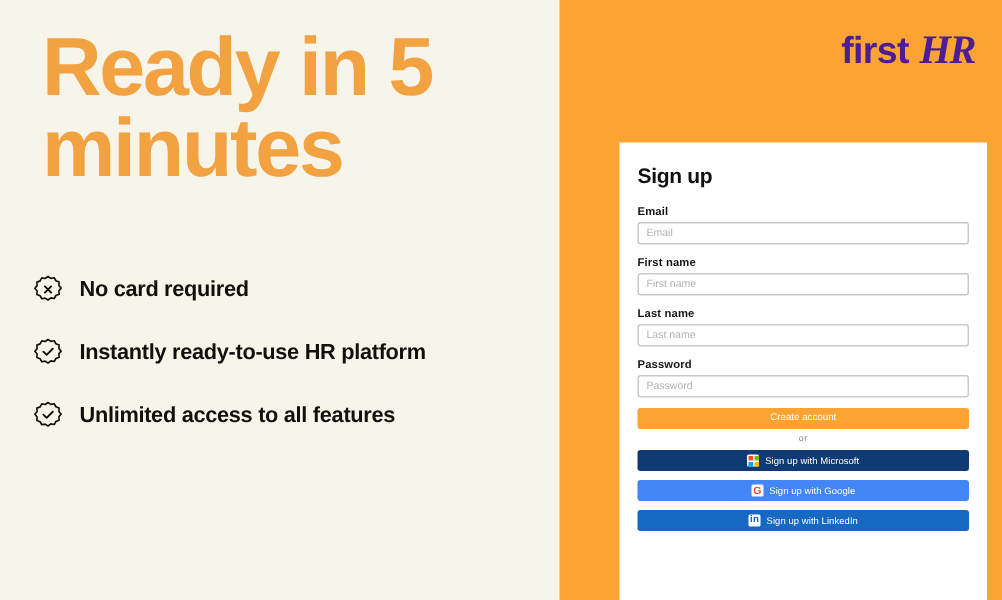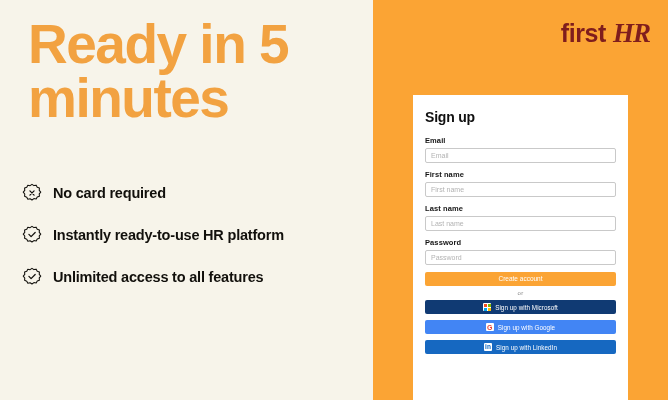--- a/index.html
+++ b/index.html
@@ -22,32 +22,32 @@
   .bullet-icon{width:20px;height:20px;flex:0 0 20px;margin-right:11px;display:block;}
   .bullet-text{
     font-size:14.5px;color:#12100C;font-weight:bold;letter-spacing:-0.2px;
     white-space:nowrap;
   }
 
   
   .right{position:absolute;left:373px;top:0;width:295px;height:400px;background:#FBA434;}
   .logo{
     position:absolute;right:18px;top:18px;
-    color:#7f1d1d;font-size:25px;font-weight:bold;letter-spacing:-0.4px;
+    color:#4c1d95;font-size:25px;font-weight:bold;letter-spacing:-0.4px;
     display:flex;align-items:baseline;
   }
   .logo-hr{
     font-family:"Liberation Serif",serif;
     font-style:italic;font-weight:bold;font-size:27px;margin-left:7px;
     letter-spacing:-1px;
   }
 
   
   .card{
-    position:absolute;left:413px;top:95px;width:215px;height:305px;
+    position:absolute;left:413px;top:95px;width:245px;height:305px;
     background:#FFFFFF;padding:0;box-sizing:border-box;
   }
   .card-inner{padding:14px 12px 0 12px;}
   .card-title{font-size:14px;font-weight:bold;color:#101010;margin:0 0 11px 0;letter-spacing:-0.2px;}
   .field{margin-bottom:7px;}
   .field-label{
     display:block;font-size:7.5px;font-weight:bold;color:#141414;
     margin:0 0 3px 0;letter-spacing:0.1px;
   }
   .field-input{

